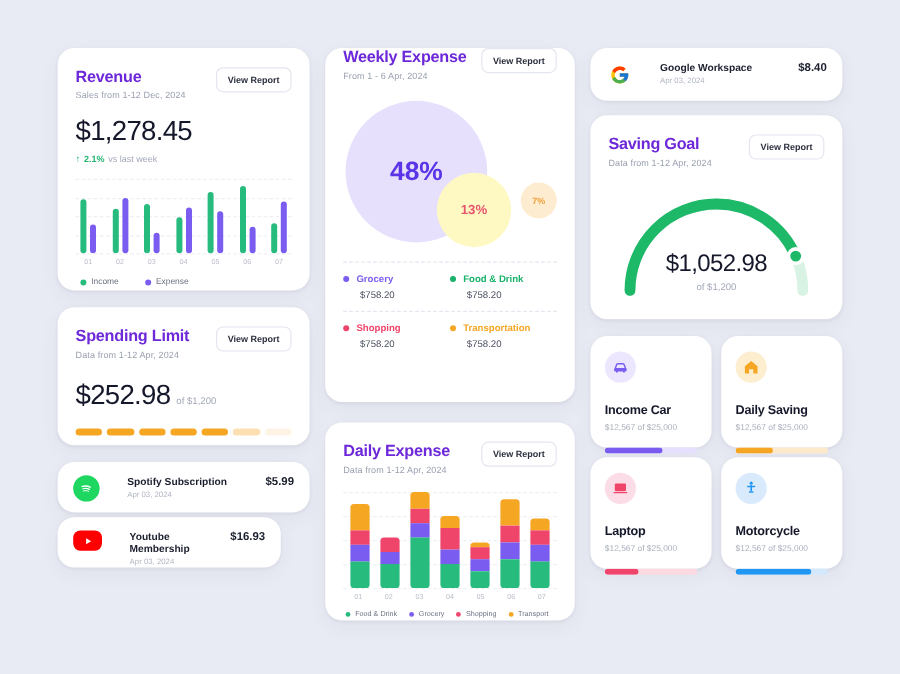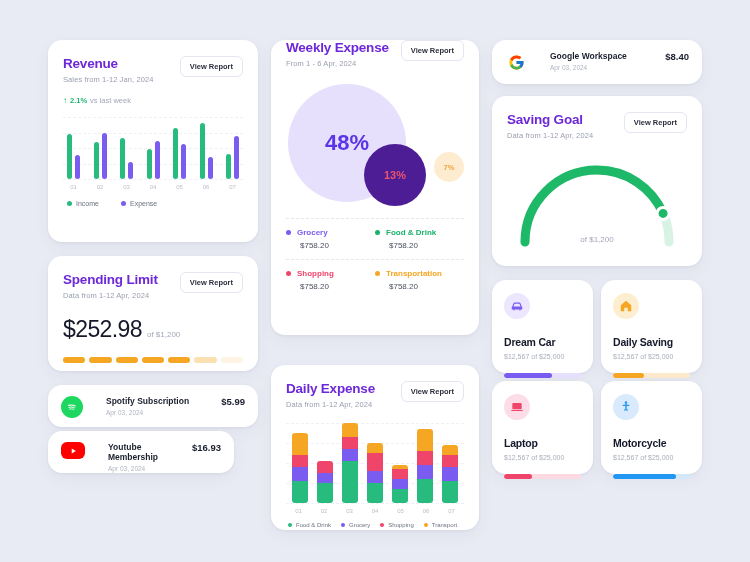--- a/index.html
+++ b/index.html
@@ -98,25 +98,26 @@
 </style>
 </head>
 <body>
 
 <div class="board">
 
   <div class="card" style="left:48px; top:40px; width:210px; height:202px; padding:16px 15px;">
     <div class="card-head">
       <div>
         <div class="card-title">Revenue</div>
-        <div class="card-sub">Sales from 1-12 Jan, 2024</div>
+        <div class="card-sub">Sales from 1-12 Dec, 2024</div>
       </div>
       <div class="view-report">View Report</div>
     </div>
     <div style="margin-top:12px;">
+      <div class="big-amount">$1,278.45</div>
       <div class="delta">
         <span class="arrow-up">↑</span>
         <b>2.1%</b>
         <span>vs last week</span>
       </div>
     </div>
     <div class="bars" id="revenue-bars">
         <div class="grid-line" style="top: 0%;"></div>
         <div class="grid-line" style="top: 25%;"></div>
         <div class="grid-line" style="top: 50%;"></div>
@@ -227,21 +228,21 @@
   <div class="card" style="left:271px; top:40px; width:208px; height:295px; padding:0 15px;">
     <div class="card-head">
       <div>
         <div class="card-title">Weekly Expense</div>
         <div class="card-sub">From 1 - 6 Apr, 2024</div>
       </div>
       <div class="view-report">View Report</div>
     </div>
     <div class="bubbles" id="bubble-chart">
         <div class="bubble" style="width: 118px; height: 118px; left: 2px; top: 6px; background: rgb(230, 224, 253); color: rgb(91, 52, 232); font-size: 22px; text-align: right;">48%</div>
-        <div class="bubble" style="width: 62px; height: 62px; left: 78px; top: 66px; background: #4c1d95; color: rgb(232, 85, 111); font-size: 11px;">13%</div>
+        <div class="bubble" style="width: 62px; height: 62px; left: 78px; top: 66px; background: #fef9c3; color: rgb(232, 85, 111); font-size: 11px;">13%</div>
         <div class="bubble" style="width: 30px; height: 30px; left: 148px; top: 74px; background: rgb(253, 236, 208); color: rgb(240, 162, 58); font-size: 7.5px;">7%</div>
       </div>
     <div class="exp-legend" id="weekly-legend">
         <div class="dotted"></div>
         <div class="exp-row">
           <div class="exp-cell">
             <div class="exp-name" style="color:#7b5cf0"><span class="dot" style="background:#7b5cf0"></span>Grocery</div>
             <div class="exp-val">$758.20</div>
           </div>
           <div class="exp-cell">
@@ -256,21 +257,21 @@
             <div class="exp-val">$758.20</div>
           </div>
           <div class="exp-cell">
             <div class="exp-name" style="color:#f5a623"><span class="dot" style="background:#f5a623"></span>Transportation</div>
             <div class="exp-val">$758.20</div>
           </div>
         </div>
       </div>
   </div>
 
-  <div class="card" style="left:271px; top:352px; width:208px; height:165px; padding:16px 15px;margin-top:13px;">
+  <div class="card" style="left:271px; top:352px; width:208px; height:165px; padding:16px 15px;">
     <div class="card-head">
       <div>
         <div class="card-title">Daily Expense</div>
         <div class="card-sub">Data from 1-12 Apr, 2024</div>
       </div>
       <div class="view-report">View Report</div>
     </div>
     <div class="stack-wrap" id="daily-stacks">
         <div class="grid-line" style="top: 0%;"></div>
         <div class="grid-line" style="top: 25%;"></div>
@@ -372,35 +373,36 @@
       </div>
       <div class="view-report">View Report</div>
     </div>
     <div class="gauge">
       <svg width="180" height="104" viewBox="0 0 180 104" style="display:block;margin:0 auto;">
         <path id="gauge-track" d="M 18 96 A 72 72 0 1 1 162 96" fill="none" stroke="#d8f3e4" stroke-width="9" stroke-linecap="round"></path>
         <path id="gauge-fill" d="M 18 96 A 72 72 0 1 1 162 96" fill="none" stroke="#1db868" stroke-width="9" stroke-linecap="round" stroke-dasharray="226.22647094726562" stroke-dashoffset="29.409441223144533"></path>
         <circle id="gauge-knob" cx="156.09547424316406" cy="67.39888763427734" r="6" fill="#1db868" stroke="#ffffff" stroke-width="3"></circle>
       </svg>
       <div class="gauge-text">
+        <div class="gauge-amt">$1,052.98</div>
         <div class="gauge-of">of $1,200</div>
       </div>
     </div>
   </div>
 
   <div class="card goal" style="left:492px; top:280px; width:101px; height:93px;">
     <div class="goal-icon" style="background: rgb(236, 230, 254);">
       <svg width="14" height="14" viewBox="0 0 24 24" fill="none" stroke="#7b5cf0" stroke-width="2" stroke-linecap="round" stroke-linejoin="round">
         <path d="M5 13l1.5-4.5A2 2 0 0 1 8.4 7h7.2a2 2 0 0 1 1.9 1.5L19 13"></path>
         <rect x="3" y="13" width="18" height="5" rx="1.5" fill="#7b5cf0" stroke="none"></rect>
         <circle cx="7" cy="18.5" r="1.3" fill="#7b5cf0" stroke="none"></circle>
         <circle cx="17" cy="18.5" r="1.3" fill="#7b5cf0" stroke="none"></circle>
       </svg>
     </div>
-    <div class="goal-title">Dream Car</div>
+    <div class="goal-title">Income Car</div>
     <div class="goal-sub">$12,567 of $25,000</div>
     <div class="goal-track" style="background: rgb(230, 224, 253);">
       <div class="goal-fill" style="width: 62%; background: rgb(123, 92, 240);"></div>
     </div>
   </div>
 
   <div class="card goal" style="left:601px; top:280px; width:101px; height:93px;">
     <div class="goal-icon" style="background: rgb(253, 238, 207);">
       <svg width="14" height="14" viewBox="0 0 24 24" fill="#f5a623">
         <path d="M12 3 3 10.5V21h6v-6h6v6h6V10.5z"></path>

